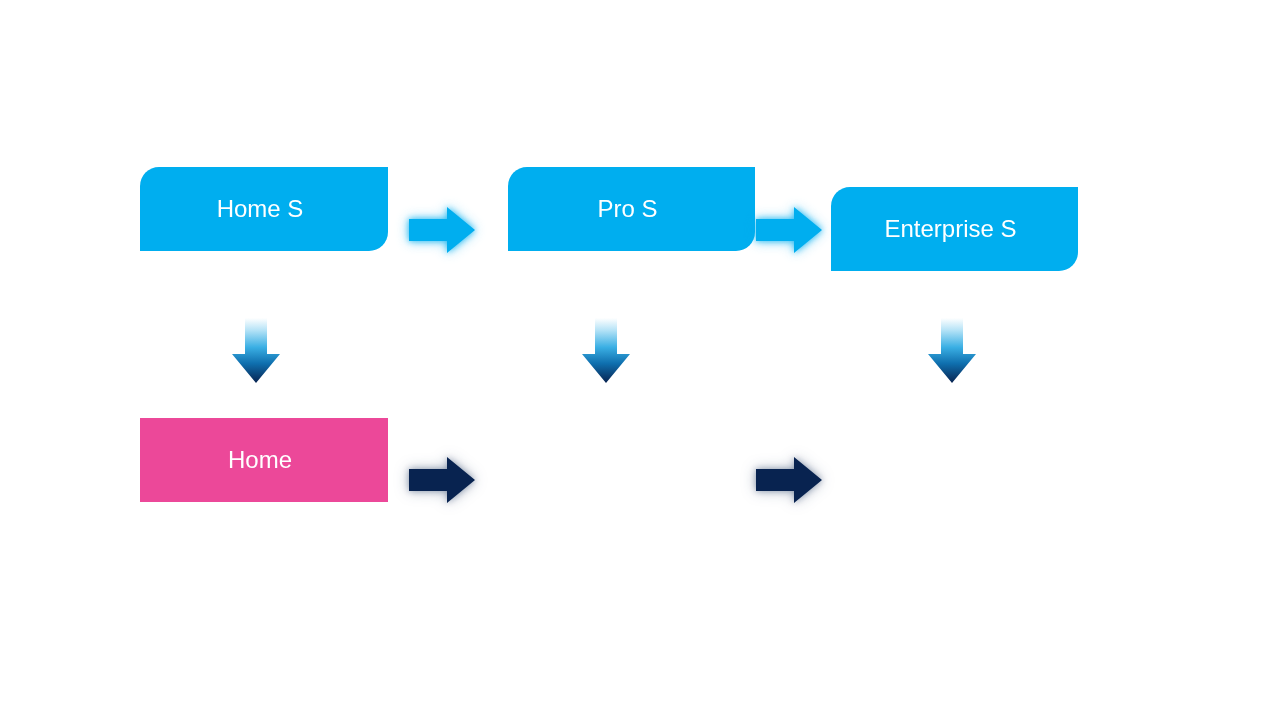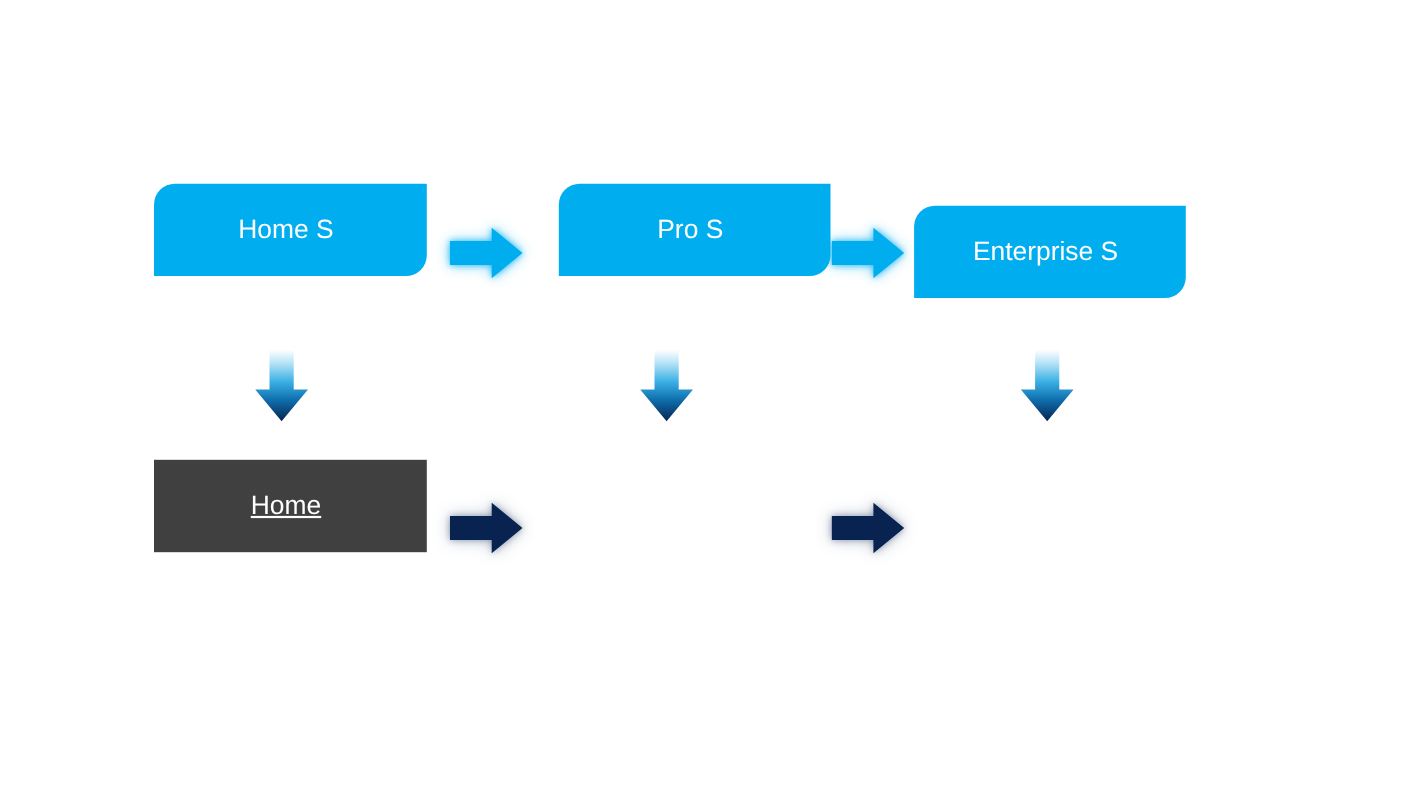--- a/index.html
+++ b/index.html
@@ -26,24 +26,23 @@
     line-height: 1;
     padding-right: 8px;
     box-sizing: border-box;
   }
   .box.top-style {
     background: #00AEEF;
     border-radius: 19px 0 19px 0;
     top: 167px;
   }
   .box.bottom-style {
-    background: #404040;
+    background: #ec4899;
     border-radius: 0;
     top: 418px;
-    text-decoration: underline;
   }
   .col-1 { left: 140px; width: 248px; }
   .col-2 { left: 508px; width: 247px; }
   .col-3 { left: 831px; width: 247px; margin-top: 20px; }
 
   .h-arrow {
     position: absolute;
     width: 68px;
     height: 48px;
   }

